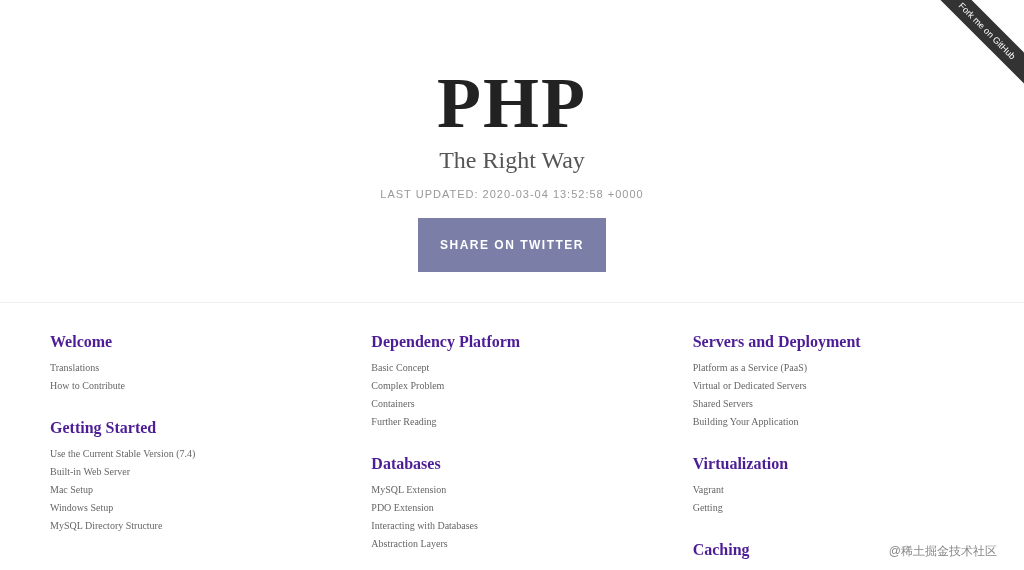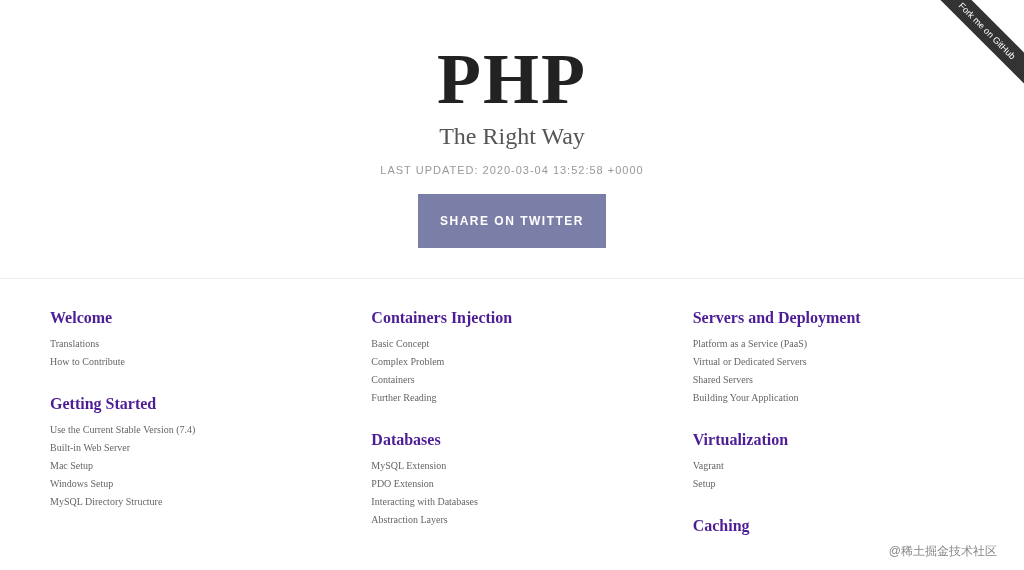--- a/index.html
+++ b/index.html
@@ -36,20 +36,21 @@
       position: absolute;
       top: 20px;
       right: -28px;
     }
 
     
     .site-header {
       text-align: center;
       padding: 40px 20px 30px;
       border-bottom: 1px solid #eee;
+      margin-top: 24px;
     }
 
     .site-title {
       font-size: 72px;
       font-weight: 700;
       letter-spacing: 2px;
       color: #222;
       line-height: 1.1;
     }
 
@@ -156,21 +157,21 @@
         <div class="nav-section-title">Getting Started</div>
         <a class="nav-link" href="#">Use the Current Stable Version (7.4)</a>
         <a class="nav-link" href="#">Built-in Web Server</a>
         <a class="nav-link" href="#">Mac Setup</a>
         <a class="nav-link" href="#">Windows Setup</a>
         <a class="nav-link" href="#">MySQL Directory Structure</a>
       </div>
     </div>
     <div class="nav-column">
       <div class="nav-section">
-        <div class="nav-section-title">Containers Injection</div>
+        <div class="nav-section-title">Dependency Platform</div>
         <a class="nav-link" href="#">Basic Concept</a>
         <a class="nav-link" href="#">Complex Problem</a>
         <a class="nav-link" href="#">Containers</a>
         <a class="nav-link" href="#">Further Reading</a>
       </div>
       <div class="nav-section">
         <div class="nav-section-title">Databases</div>
         <a class="nav-link" href="#">MySQL Extension</a>
         <a class="nav-link" href="#">PDO Extension</a>
         <a class="nav-link" href="#">Interacting with Databases</a>
@@ -181,21 +182,21 @@
       <div class="nav-section">
         <div class="nav-section-title">Servers and Deployment</div>
         <a class="nav-link" href="#">Platform as a Service (PaaS)</a>
         <a class="nav-link" href="#">Virtual or Dedicated Servers</a>
         <a class="nav-link" href="#">Shared Servers</a>
         <a class="nav-link" href="#">Building Your Application</a>
       </div>
       <div class="nav-section">
         <div class="nav-section-title">Virtualization</div>
         <a class="nav-link" href="#">Vagrant</a>
-        <a class="nav-link" href="#">Setup</a>
+        <a class="nav-link" href="#">Getting</a>
       </div>
       <div class="nav-section">
         <div class="nav-section-title">Caching</div>
       </div>
     </div>
   </div>
 
 <div class="watermark">@稀土掘金技术社区</div>
 
 </body></html>

